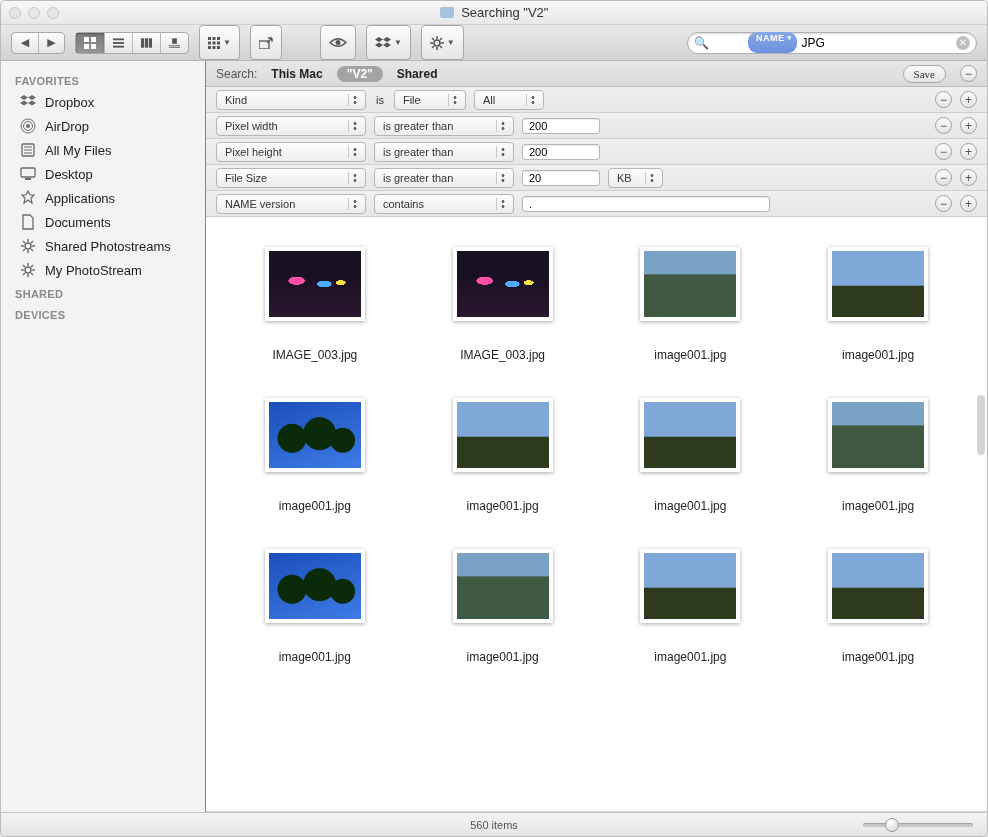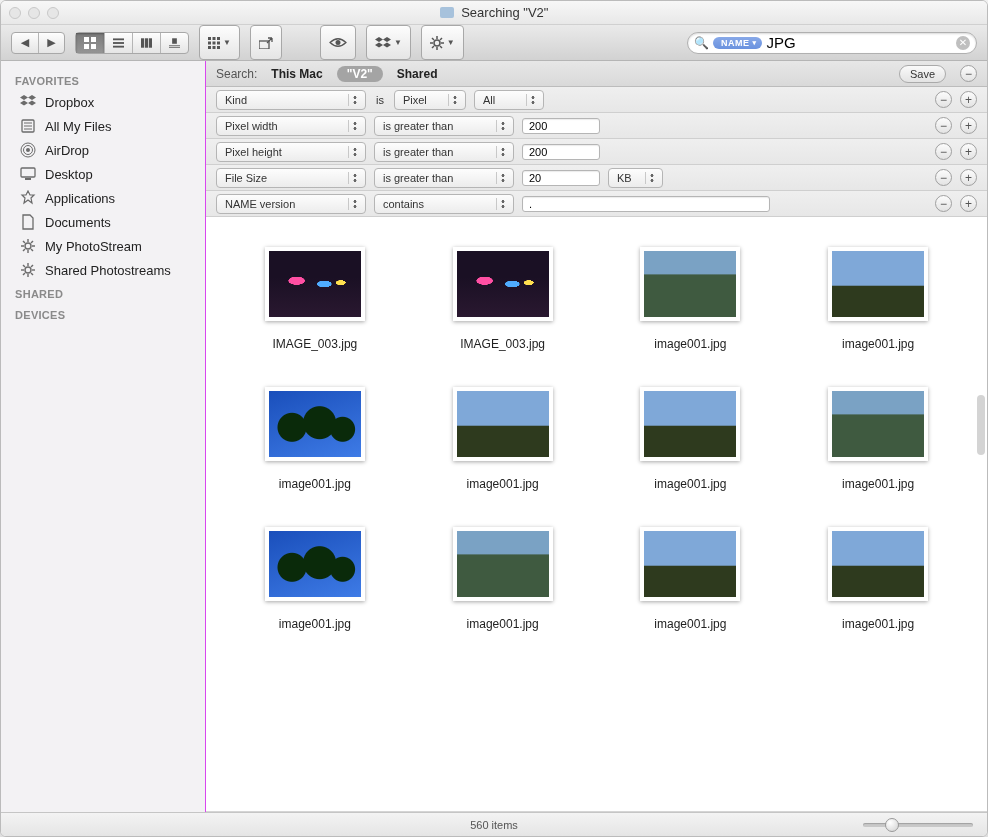--- a/index.html
+++ b/index.html
@@ -36,42 +36,42 @@
 .icon-sym { font-size:12px; line-height:1; }
 .toolbar-spacer { flex:1; }
 .searchbox {
   width: 290px; height: 22px; border-radius: 11px; background:#fff;
   border:1px solid #b0b0b0; display:flex; align-items:center; padding:0 6px; gap:4px;
   box-shadow: inset 0 1px 2px rgba(0,0,0,0.15);
 }
 .searchbox .mag { color:#888; font-size:12px; }
 .name-pill {
   background: linear-gradient(#87a8e8,#6a92df); color:#fff; font-size:9px; font-weight:bold;
-  padding:1px 6px 1px 8px; border-radius:9px; letter-spacing:0.5px; display:flex; align-items:center; gap:3px;
+  padding:1px 6px 10px 8px; border-radius:9px; letter-spacing:0.5px; display:flex; align-items:center; gap:3px;margin-left:35px;
 }
 .name-pill::after{content:"▾"; font-size:7px;}
-.searchbox input { border:none; outline:none; flex:1; font-size:15px; background:transparent; }
+.searchbox input { border:none; outline:none; flex:1; font-size:12px; background:transparent; }
 .searchbox .clear { width:14px; height:14px; border-radius:50%; background:#bfbfbf; color:#fff; font-size:10px; display:flex; align-items:center; justify-content:center; cursor:pointer;}
 .body { display:flex; height: calc(100% - 24px - 36px - 24px); }
 .sidebar { width: 205px; background:#f3f2f4; border-right:1px solid #d946ef; padding:8px 0; overflow:auto;}
 .side-head { font-size:11px; color:#8a8a8a; font-weight:bold; padding:6px 14px 3px; letter-spacing:0.3px;}
 .side-item { display:flex; align-items:center; gap:8px; padding:3px 14px 3px 18px; font-size:13px; color:#222; cursor:default;}
 .side-item .ic { width:18px; height:18px; display:flex; align-items:center; justify-content:center; color:#6b6b6b;}
 .main { flex:1; display:flex; flex-direction:column; background:#ededed; min-width:0; }
 .search-scope {
   height: 26px; background: linear-gradient(#e7e7e7,#d9d9d9); border-bottom:1px solid #bcbcbc;
   display:flex; align-items:center; gap:14px; padding:0 10px; font-size:12px;
 }
 .search-scope .lbl { color:#555; }
 .search-scope .opt { font-weight:bold; color:#222; cursor:default;}
 .scope-pill { background:#a4a4a4; color:#fff; border-radius:10px; padding:1px 10px; font-size:12px; font-weight:bold;}
 .search-scope .spacer{flex:1;}
 .save-btn{
   height:18px; font-size:11px; padding:0 10px; border:1px solid #aaa; border-radius:9px;
-  background:linear-gradient(#fafafa,#e3e3e3); color:#333;
+  background:linear-gradient(#fafafa,#e3e3e3); color:#333;font-family:Liberation Serif, serif;
 }
 .circle-btn{ width:17px;height:17px;border-radius:50%;border:1px solid #a0a0a0;background:linear-gradient(#fcfcfc,#e3e3e3);display:inline-flex;align-items:center;justify-content:center;font-size:12px;color:#555;cursor:pointer;}
 .criteria { background:#ededed; }
 .crit-row {
   height:26px; border-bottom:1px solid #cfcfcf; display:flex; align-items:center; gap:8px; padding:0 10px;
   background:linear-gradient(#efefef,#e7e7e7);
 }
 .crit-row .spacer{flex:1;}
 .sel {
   height:20px; border:1px solid #b5b5b5; border-radius:4px; background:linear-gradient(#fdfdfd,#ececec);
@@ -82,21 +82,21 @@
   radial-gradient(circle at 50% 70%, #666 1.4px, transparent 1.6px);}
 .sel.w72{min-width:72px;} .sel.w150{min-width:150px;text-align:right;} .sel.w140{min-width:140px;} .sel.w70{min-width:70px;text-align:center;} .sel.w55{min-width:55px;}
 .crit-label{font-size:11px;color:#333;padding:0 2px;}
 .num-input{
   width:78px;height:16px;border:1px solid #b5b5b5;border-radius:3px;background:#fff;font-size:11px;padding:0 6px;
   box-shadow:inset 0 1px 1px rgba(0,0,0,0.08);
 }
 .wide-input{width:248px;}
 .results{flex:1;background:#fff;overflow:auto;position:relative;}
 .grid{display:grid;grid-template-columns:repeat(4,1fr);padding:30px 20px 10px;gap:36px 10px;}
-.cell{display:flex;flex-direction:column;align-items:center;gap:16px;}
+.cell{display:flex;flex-direction:column;align-items:center;gap:27px;}
 .thumb{
   width:100px;height:74px;background:#888;border:4px solid #fff;box-shadow:0 1px 4px rgba(0,0,0,0.35);
 }
 .fname{font-size:12px;color:#222;text-align:center;}
 .thumb.t-dark{background:linear-gradient(#1a1024 40%,#2a1830);}
 .thumb.t-dark::before{content:"";display:block;height:100%;background:
   radial-gradient(ellipse 20px 10px at 30% 45%, #ff4fa3 40%, transparent 42%),
   radial-gradient(ellipse 18px 8px at 60% 50%, #4facff 40%, transparent 42%),
   radial-gradient(ellipse 12px 6px at 78% 48%, #ffe04f 40%, transparent 42%);}
 .thumb.t-work{background:linear-gradient(#7aa2c4 35%,#3f5a40 36%);}
@@ -238,38 +238,38 @@
         <div class="side-item">
           <span class="ic">
             <svg width="16" height="14" viewBox="0 0 16 14">
               <path d="M4 0 L8 2.5 L4 5 L0 2.5Z M12 0 L16 2.5 L12 5 L8 2.5Z M4 5.5 L8 8 L4 10.5 L0 8Z M12 5.5 L16 8 L12 10.5 L8 8Z" fill="#6b6b6b"></path>
             </svg>
           </span>
           <span>Dropbox</span>
         </div>
         <div class="side-item">
           <span class="ic">
+            <svg width="16" height="16" viewBox="0 0 16 16">
+              <circle cx="8" cy="8" r="2" fill="#6b6b6b"></circle>
+              <circle cx="8" cy="8" r="4.5" fill="none" stroke="#6b6b6b"></circle>
+              <circle cx="8" cy="8" r="7" fill="none" stroke="#6b6b6b"></circle>
+            </svg>
+          </span>
+          <span>AirDrop</span>
+        </div>
+        <div class="side-item">
+          <span class="ic">
             <svg width="16" height="14" viewBox="0 0 16 14">
               <rect x="2" y="1" width="12" height="12" rx="1" fill="none" stroke="#6b6b6b" stroke-width="1.3"></rect>
               <line x1="4" y1="4" x2="12" y2="4" stroke="#6b6b6b"></line>
               <line x1="4" y1="7" x2="12" y2="7" stroke="#6b6b6b"></line>
               <line x1="4" y1="10" x2="12" y2="10" stroke="#6b6b6b"></line>
             </svg>
           </span>
           <span>All My Files</span>
-        </div>
-        <div class="side-item">
-          <span class="ic">
-            <svg width="16" height="16" viewBox="0 0 16 16">
-              <circle cx="8" cy="8" r="2" fill="#6b6b6b"></circle>
-              <circle cx="8" cy="8" r="4.5" fill="none" stroke="#6b6b6b"></circle>
-              <circle cx="8" cy="8" r="7" fill="none" stroke="#6b6b6b"></circle>
-            </svg>
-          </span>
-          <span>AirDrop</span>
         </div>
         <div class="side-item">
           <span class="ic">
             <svg width="16" height="14" viewBox="0 0 16 14">
               <rect x="1" y="1" width="14" height="9" rx="1" fill="none" stroke="#6b6b6b" stroke-width="1.3"></rect>
               <rect x="5" y="11" width="6" height="2" fill="#6b6b6b"></rect>
             </svg>
           </span>
           <span>Desktop</span>
         </div>
@@ -298,60 +298,60 @@
                 <line x1="8" y1="12" x2="8" y2="15"></line>
                 <line x1="1" y1="8" x2="4" y2="8"></line>
                 <line x1="12" y1="8" x2="15" y2="8"></line>
                 <line x1="3" y1="3" x2="5" y2="5"></line>
                 <line x1="11" y1="11" x2="13" y2="13"></line>
                 <line x1="13" y1="3" x2="11" y2="5"></line>
                 <line x1="5" y1="11" x2="3" y2="13"></line>
               </g>
             </svg>
           </span>
-          <span>My PhotoStream</span>
+          <span>Shared Photostreams</span>
         </div>
         <div class="side-item">
           <span class="ic">
             <svg width="16" height="16" viewBox="0 0 16 16">
               <circle cx="8" cy="8" r="3" fill="none" stroke="#6b6b6b" stroke-width="1.4"></circle>
               <g stroke="#6b6b6b" stroke-width="1.4">
                 <line x1="8" y1="1" x2="8" y2="4"></line>
                 <line x1="8" y1="12" x2="8" y2="15"></line>
                 <line x1="1" y1="8" x2="4" y2="8"></line>
                 <line x1="12" y1="8" x2="15" y2="8"></line>
                 <line x1="3" y1="3" x2="5" y2="5"></line>
                 <line x1="11" y1="11" x2="13" y2="13"></line>
                 <line x1="13" y1="3" x2="11" y2="5"></line>
                 <line x1="5" y1="11" x2="3" y2="13"></line>
               </g>
             </svg>
           </span>
-          <span>Shared Photostreams</span>
+          <span>My PhotoStream</span>
         </div>
         <div class="side-head">SHARED</div>
         <div class="side-head">DEVICES</div>
       </div>
 
     <div class="main">
       <div class="search-scope">
         <span class="lbl">Search:</span>
         <span class="opt">This Mac</span>
         <span class="scope-pill">"V2"</span>
         <span class="opt">Shared</span>
         <span class="spacer"></span>
         <button class="save-btn">Save</button>
         <span class="circle-btn">−</span>
       </div>
 
       <div class="criteria" id="criteria">
           <div class="crit-row">
             <span class="sel w150">Kind</span>
             <span class="crit-label">is</span>
-            <span class="sel w72">Pixel</span>
+            <span class="sel w72">File</span>
             <span class="sel w70">All</span>
             <span class="spacer"></span>
             <span class="circle-btn">−</span>
             <span class="circle-btn">+</span>
           </div>
           <div class="crit-row">
             <span class="sel w150">Pixel width</span>
             <span class="sel w140">is greater than</span>
             <input class="num-input" value="200" style="">
             <span class="spacer"></span>

